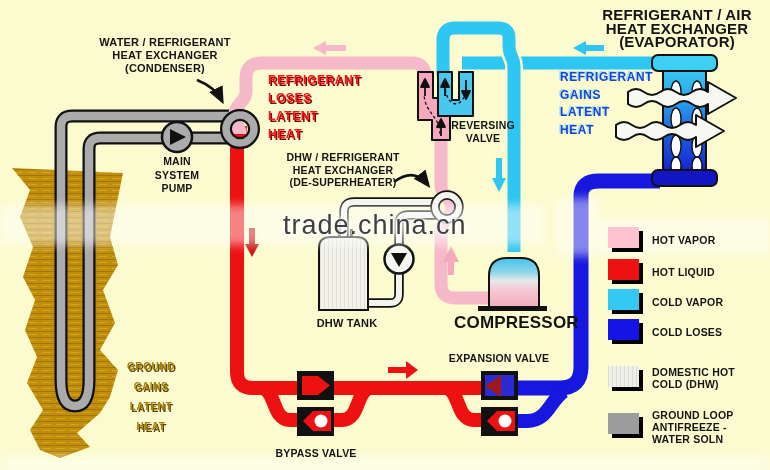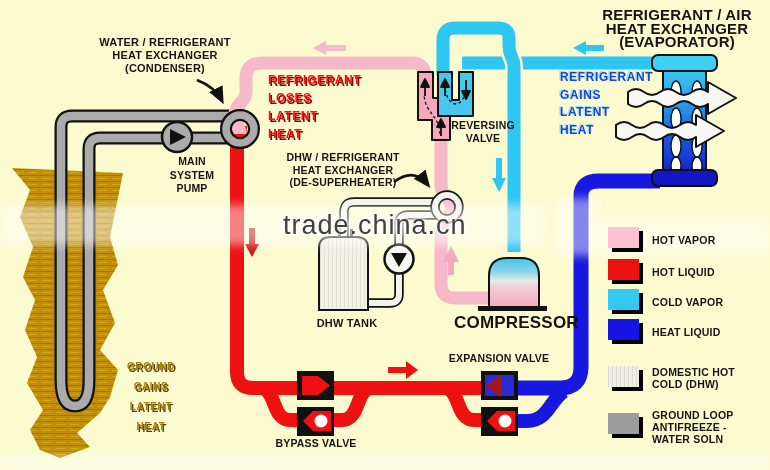--- a/index.html
+++ b/index.html
@@ -6,31 +6,31 @@
   #stage{position:relative;width:770px;height:470px;background:#FBFBCF;overflow:hidden;
          font-family:"Liberation Sans",sans-serif;}
   #diagram{position:absolute;left:0;top:0;z-index:1;}
   .lbl{position:absolute;z-index:6;font:bold 10.5px/13px "Liberation Sans",sans-serif;
        color:#141414;text-align:center;white-space:pre-line;letter-spacing:.2px;}
   .lbl-left{text-align:left;}
   .txt-red{font-size:12px;line-height:18px;letter-spacing:.6px;text-shadow:1.5px 1.5px 0 #8A0000;}
   .txt-blue{font-size:12px;line-height:17.5px;letter-spacing:.6px;text-shadow:-1.5px -1.5px 0 #9BE4F8;}
   .txt-gold{font-size:10px;line-height:20px;letter-spacing:.6px;text-shadow:1.5px 1.5px 0 #5C4202;}
   #lbl-condenser{left:85px;top:36px;width:160px;font-size:11px;}
-  #lbl-main-pump{left:157px;top:155px;width:70px;line-height:13.5px;}
+  #lbl-main-pump{left:142px;top:155px;width:70px;line-height:13.5px;}
   #lbl-refr-loses{left:268px;top:71px;width:120px;}
   #lbl-reversing{left:445px;top:119px;width:76px;}
   #lbl-dhw-hx{left:262px;top:151px;width:162px;line-height:12.5px;}
   #lbl-evaporator{left:591px;top:8px;width:172px;font-size:15px;line-height:13.5px;}
   #lbl-refr-gains{left:560px;top:69px;width:120px;}
   #lbl-ground-gains{left:104px;top:357px;width:94px;}
   #lbl-dhw-tank{left:287px;top:317px;width:120px;font-size:11px;}
   #lbl-compressor{left:454px;top:316px;width:120px;font-size:17px;}
   #lbl-expansion{left:429px;top:352px;width:140px;}
-  #lbl-bypass{left:246px;top:437px;width:140px;}
+  #lbl-bypass{left:246px;top:447px;width:140px;}
   .legend{position:absolute;z-index:6;}
   .legend-row{position:absolute;}
   .legend-swatch{position:absolute;left:0;top:0;width:31px;height:21px;box-shadow:4px 4px 0 #000;}
   .legend-swatch.hatched{background-image:repeating-linear-gradient(90deg,rgba(0,0,0,.08) 0 1px,transparent 1px 4px);}
   .legend-label{position:absolute;left:44px;width:115px;font:bold 10.5px/12px "Liberation Sans",sans-serif;
                 color:#141414;white-space:pre-line;letter-spacing:.2px;}
   .wm-band{position:absolute;z-index:5;background:rgba(255,255,255,.48);filter:blur(5px);}
   #watermark-text{position:absolute;z-index:5;left:283px;top:210px;
        font:400 27px/30px "Liberation Sans",sans-serif;color:#404040;letter-spacing:1px;
        text-shadow:0 0 3px #fff,0 0 4px #fff,0 0 6px #fff;}
@@ -275,21 +275,21 @@
   <div class="legend-row" style="left:0;top:259px;">
     <div class="legend-swatch" style="background: rgb(238, 17, 17);"></div>
     <div class="legend-label" style="top:7px;">HOT LIQUID</div>
   </div>
   <div class="legend-row" style="left:0;top:289px;">
     <div class="legend-swatch" style="background: rgb(51, 201, 243);"></div>
     <div class="legend-label" style="top:7px;">COLD VAPOR</div>
   </div>
   <div class="legend-row" style="left:0;top:319px;">
     <div class="legend-swatch" style="background: rgb(20, 20, 228);"></div>
-    <div class="legend-label" style="top:7px;">HEAT LIQUID</div>
+    <div class="legend-label" style="top:7px;">COLD LOSES</div>
   </div>
   <div class="legend-row" style="left:0;top:366px;">
     <div class="legend-swatch hatched" style="background-color: rgb(239, 239, 232);"></div>
     <div class="legend-label" style="top:0;">DOMESTIC HOT
 COLD (DHW)</div>
   </div>
   <div class="legend-row" style="left:0;top:413px;">
     <div class="legend-swatch" style="background: rgb(156, 156, 156);"></div>
     <div class="legend-label" style="top:-4px;">GROUND LOOP
 ANTIFREEZE -

